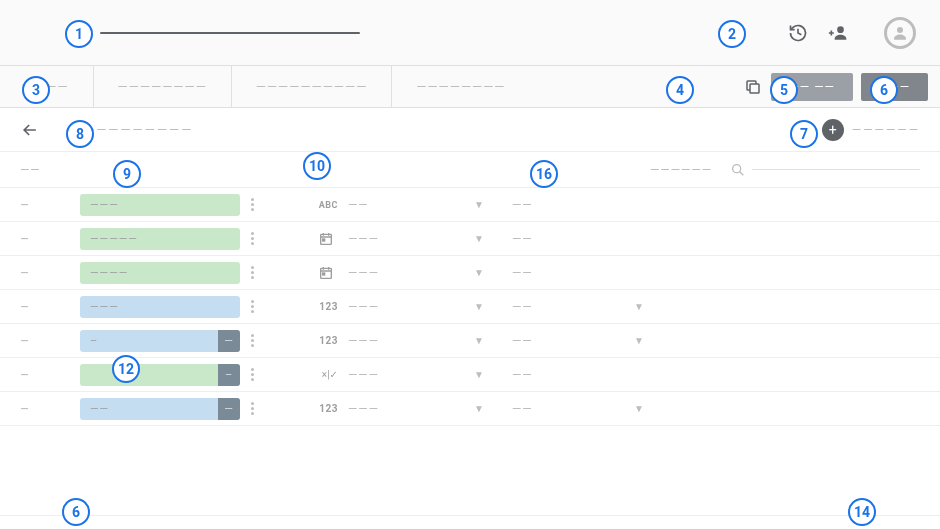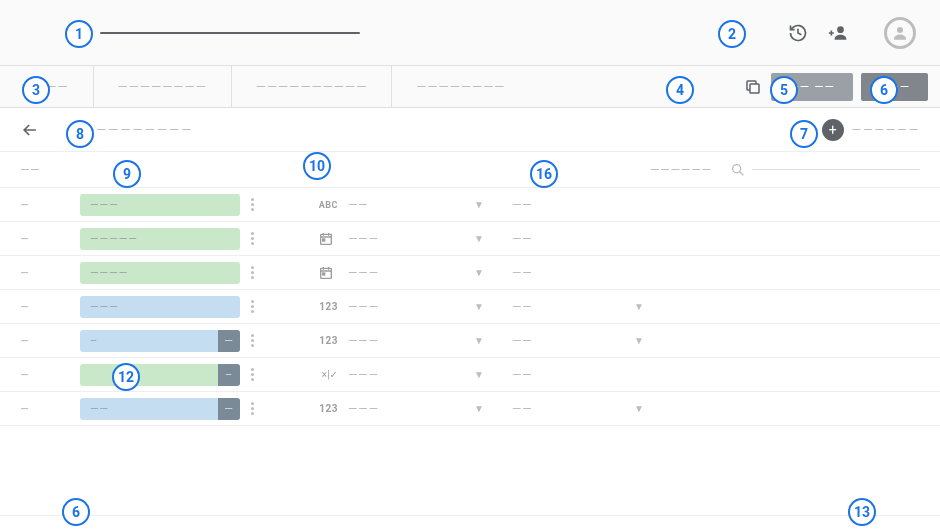--- a/index.html
+++ b/index.html
@@ -351,16 +351,16 @@
     <div class="callout" style="left: 718px; top: 20px;">2</div>
     <div class="callout" style="left: 22px; top: 76px;">3</div>
     <div class="callout" style="left: 666px; top: 76px;">4</div>
     <div class="callout" style="left: 770px; top: 76px;">5</div>
     <div class="callout" style="left: 870px; top: 76px;">6</div>
     <div class="callout" style="left: 790px; top: 120px;">7</div>
     <div class="callout" style="left: 66px; top: 120px;">8</div>
     <div class="callout" style="left: 113px; top: 160px;">9</div>
     <div class="callout" style="left: 303px; top: 152px;">10</div>
     <div class="callout" style="left: 530px; top: 160px;">16</div>
-    <div class="callout" style="left: 112px; top: 363px;">12</div>
+    <div class="callout" style="left: 112px; top: 355px;">12</div>
     <div class="callout" style="left: 62px; top: 498px;">6</div>
-    <div class="callout" style="left: 848px; top: 498px;">13</div>
+    <div class="callout" style="left: 848px; top: 498px;">14</div>
   </div>
 
 </body></html>

